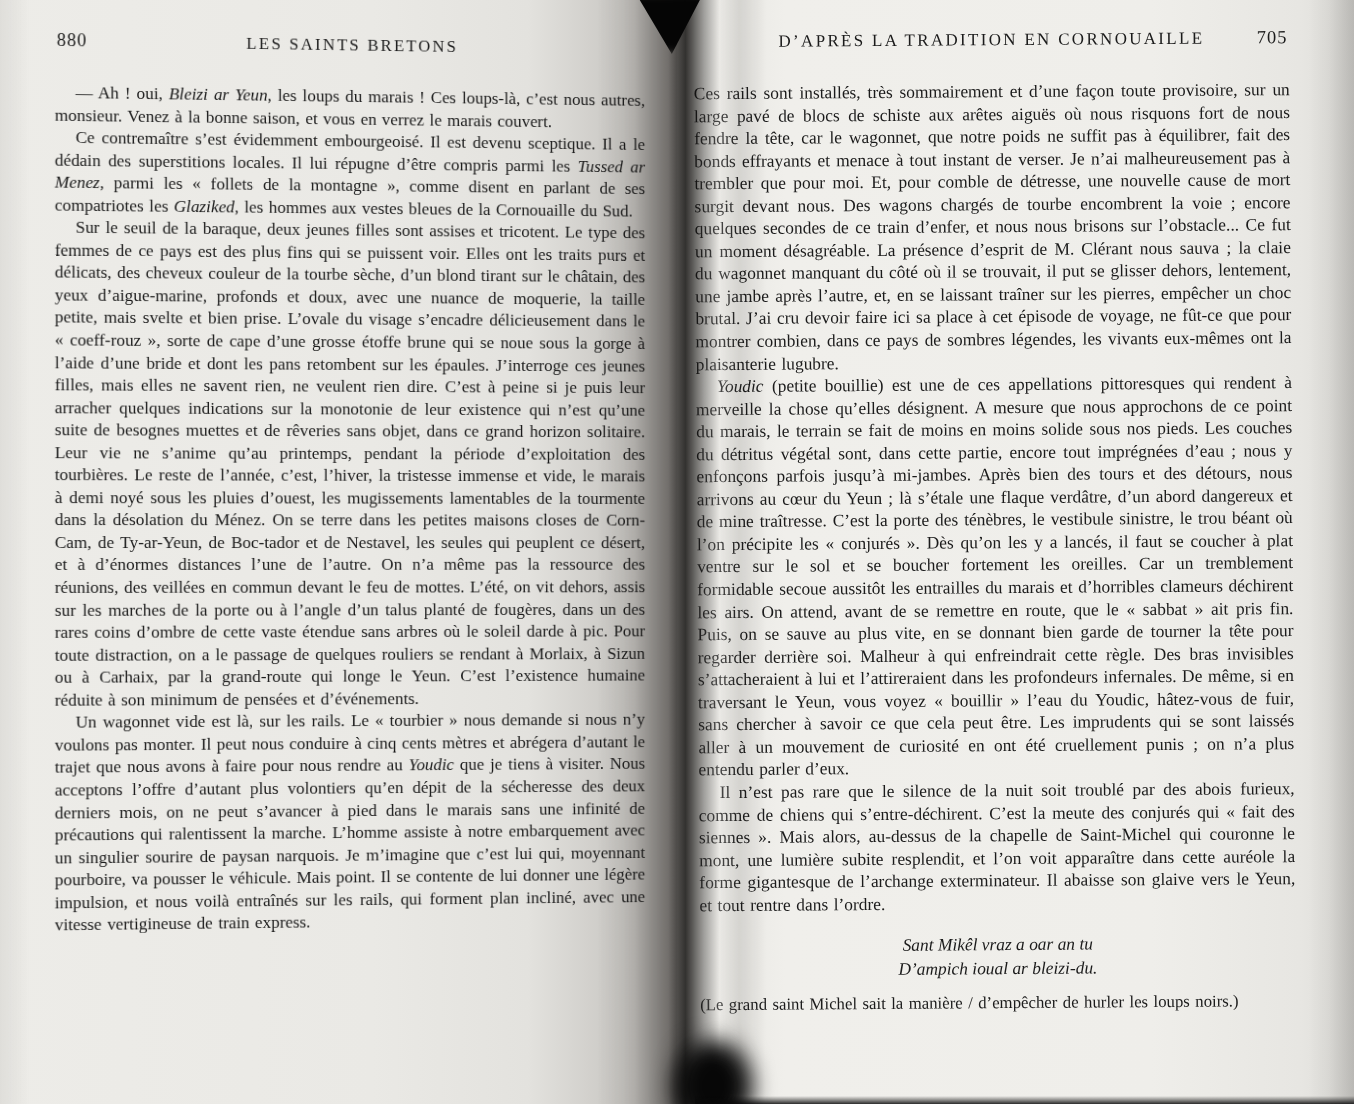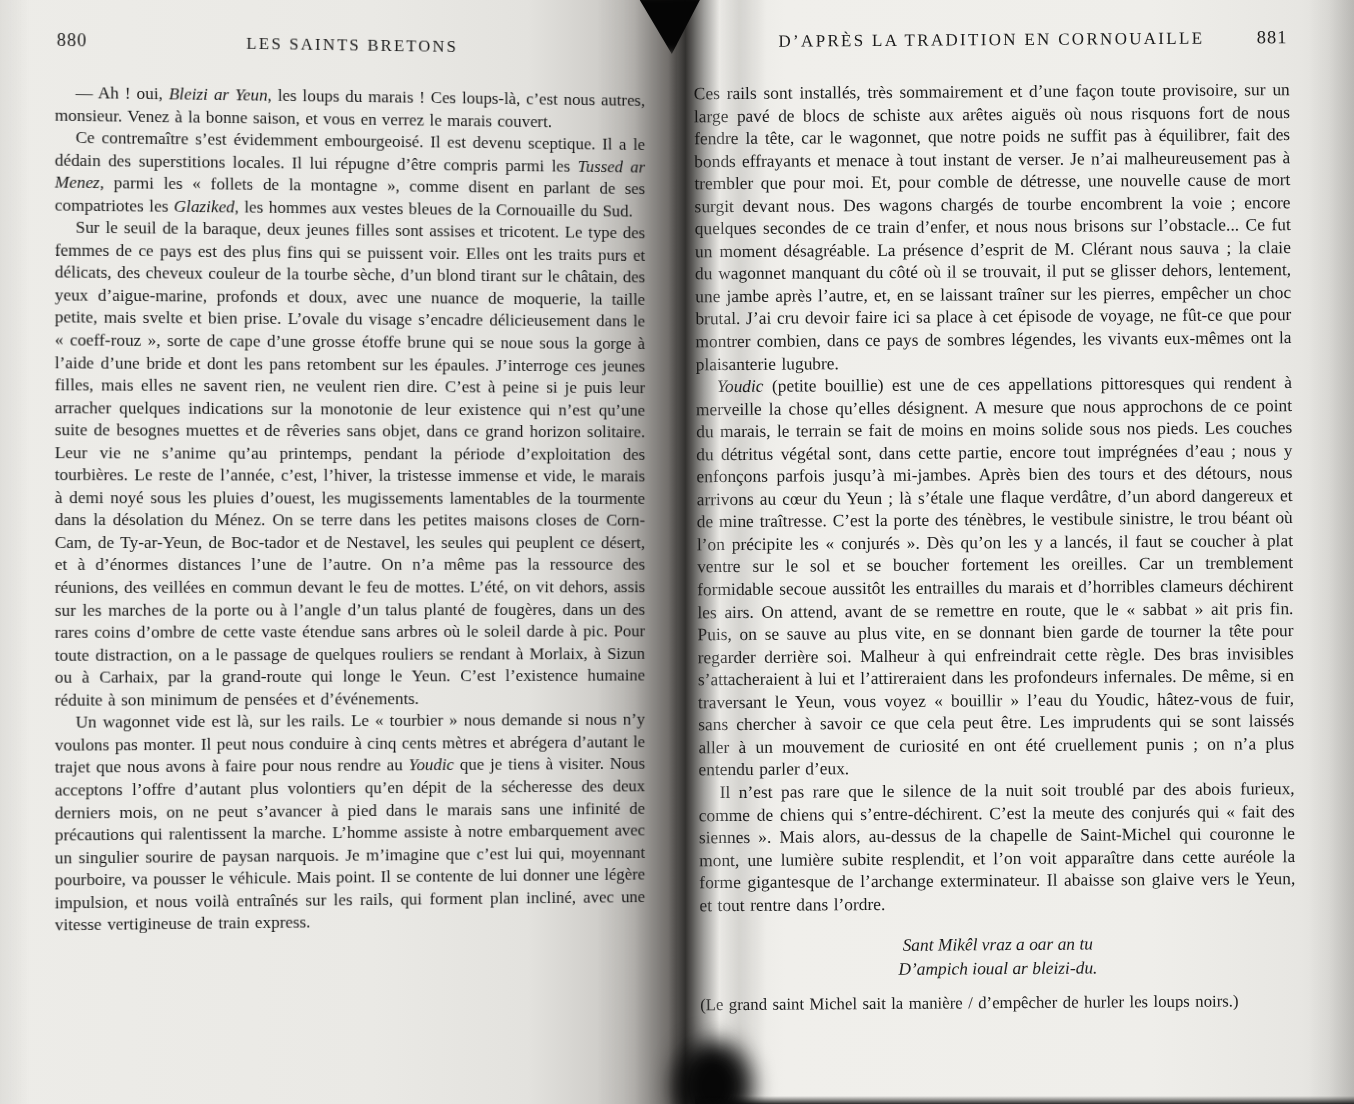--- a/index.html
+++ b/index.html
@@ -90,21 +90,21 @@
           <p class="para"><span>Sur le seuil de la baraque, deux jeunes filles sont assises et tricotent. Le type des femmes de ce pays est des plus fins qui se puissent voir. Elles ont les traits purs et délicats, des cheveux couleur de la tourbe sèche, d’un blond tirant sur le châtain, des yeux d’aigue-marine, profonds et doux, avec une nuance de moquerie, la taille petite, mais svelte et bien prise. L’ovale du visage s’encadre délicieusement dans le « coeff-rouz », sorte de cape d’une grosse étoffe brune qui se noue sous la gorge à l’aide d’une bride et dont les pans retombent sur les épaules. J’interroge ces jeunes filles, mais elles ne savent rien, ne veulent rien dire. C’est à peine si je puis leur arracher quelques indications sur la monotonie de leur existence qui n’est qu’une suite de besognes muettes et de rêveries sans objet, dans ce grand horizon solitaire. Leur vie ne s’anime qu’au printemps, pendant la période d’exploitation des tourbières. Le reste de l’année, c’est, l’hiver, la tristesse immense et vide, le marais à demi noyé sous les pluies d’ouest, les mugissements lamentables de la tourmente dans la désolation du Ménez. On se terre dans les petites maisons closes de Corn-Cam, de Ty-ar-Yeun, de Boc-tador et de Nestavel, les seules qui peuplent ce désert, et à d’énormes distances l’une de l’autre. On n’a même pas la ressource des réunions, des veillées en commun devant le feu de mottes. L’été, on vit dehors, assis sur les marches de la porte ou à l’angle d’un talus planté de fougères, dans un des rares coins d’ombre de cette vaste étendue sans arbres où le soleil darde à pic. Pour toute distraction, on a le passage de quelques rouliers se rendant à Morlaix, à Sizun ou à Carhaix, par la grand-route qui longe le Yeun. C’est l’existence humaine réduite à son minimum de pensées et d’événements.</span></p>
           <p class="para"><span>Un wagonnet vide est là, sur les rails. Le « tourbier » nous demande si nous n’y voulons pas monter. Il peut nous conduire à cinq cents mètres et abrégera d’autant le trajet que nous avons à faire pour nous rendre au </span><i>Youdic</i><span> que je tiens à visiter. Nous acceptons l’offre d’autant plus volontiers qu’en dépit de la sécheresse des deux derniers mois, on ne peut s’avancer à pied dans le marais sans une infinité de précautions qui ralentissent la marche. L’homme assiste à notre embarquement avec un singulier sourire de paysan narquois. Je m’imagine que c’est lui qui, moyennant pourboire, va pousser le véhicule. Mais point. Il se contente de lui donner une légère impulsion, et nous voilà entraînés sur les rails, qui forment plan incliné, avec une vitesse vertigineuse de train express.</span></p>
         </div>
     </div>
   </div>
 
   <div class="page page-right">
     <div class="page-inner">
       <div class="running-head">
         <span class="running-title">D’APRÈS LA TRADITION EN CORNOUAILLE</span>
-        <span class="pagenum pagenum-right">881</span>
+        <span class="pagenum pagenum-right">705</span>
       </div>
       <div class="body-text">
           <p class="para no-indent"><span>Ces rails sont installés, très sommairement et d’une façon toute provisoire, sur un large pavé de blocs de schiste aux arêtes aiguës où nous risquons fort de nous fendre la tête, car le wagonnet, que notre poids ne suffit pas à équilibrer, fait des bonds effrayants et menace à tout instant de verser. Je n’ai malheureusement pas à trembler que pour moi. Et, pour comble de détresse, une nouvelle cause de mort surgit devant nous. Des wagons chargés de tourbe encombrent la voie ; encore quelques secondes de ce train d’enfer, et nous nous brisons sur l’obstacle... Ce fut un moment désagréable. La présence d’esprit de M. Clérant nous sauva ; la claie du wagonnet manquant du côté où il se trouvait, il put se glisser dehors, lentement, une jambe après l’autre, et, en se laissant traîner sur les pierres, empêcher un choc brutal. J’ai cru devoir faire ici sa place à cet épisode de voyage, ne fût-ce que pour montrer combien, dans ce pays de sombres légendes, les vivants eux-mêmes ont la plaisanterie lugubre.</span></p>
           <p class="para"><i>Youdic</i><span> (petite bouillie) est une de ces appellations pittoresques qui rendent à merveille la chose qu’elles désignent. A mesure que nous approchons de ce point du marais, le terrain se fait de moins en moins solide sous nos pieds. Les couches du détritus végétal sont, dans cette partie, encore tout imprégnées d’eau ; nous y enfonçons parfois jusqu’à mi-jambes. Après bien des tours et des détours, nous arrivons au cœur du Yeun ; là s’étale une flaque verdâtre, d’un abord dangereux et de mine traîtresse. C’est la porte des ténèbres, le vestibule sinistre, le trou béant où l’on précipite les « conjurés ». Dès qu’on les y a lancés, il faut se coucher à plat ventre sur le sol et se boucher fortement les oreilles. Car un tremblement formidable secoue aussitôt les entrailles du marais et d’horribles clameurs déchirent les airs. On attend, avant de se remettre en route, que le « sabbat » ait pris fin. Puis, on se sauve au plus vite, en se donnant bien garde de tourner la tête pour regarder derrière soi. Malheur à qui enfreindrait cette règle. Des bras invisibles s’attacheraient à lui et l’attireraient dans les profondeurs infernales. De même, si en traversant le Yeun, vous voyez « bouillir » l’eau du Youdic, hâtez-vous de fuir, sans chercher à savoir ce que cela peut être. Les imprudents qui se sont laissés aller à un mouvement de curiosité en ont été cruellement punis ; on n’a plus entendu parler d’eux.</span></p>
           <p class="para"><span>Il n’est pas rare que le silence de la nuit soit troublé par des abois furieux, comme de chiens qui s’entre-déchirent. C’est la meute des conjurés qui « fait des siennes ». Mais alors, au-dessus de la chapelle de Saint-Michel qui couronne le mont, une lumière subite resplendit, et l’on voit apparaître dans cette auréole la forme gigantesque de l’archange exterminateur. Il abaisse son glaive vers le Yeun, et tout rentre dans l’ordre.</span></p>
         </div>
       <div class="verse">
           <div>Sant Mikêl vraz a oar an tu</div>
           <div>D’ampich ioual ar bleizi-du.</div>
         </div>

